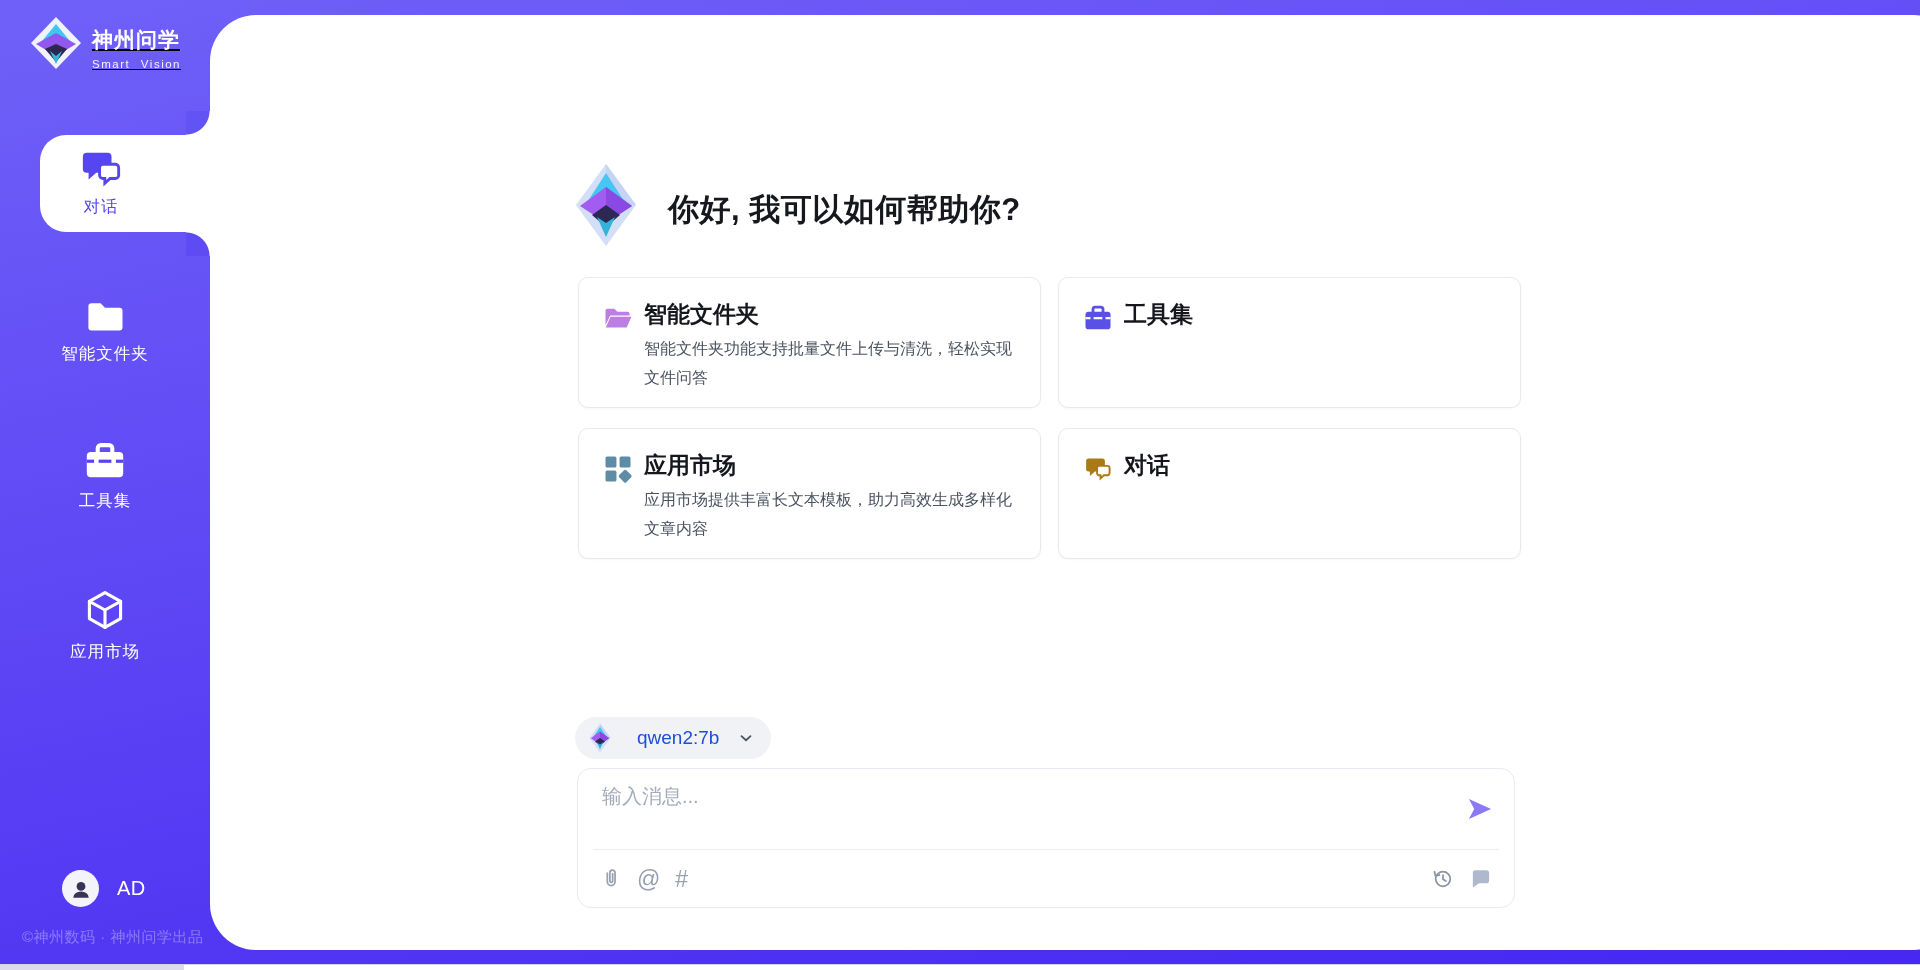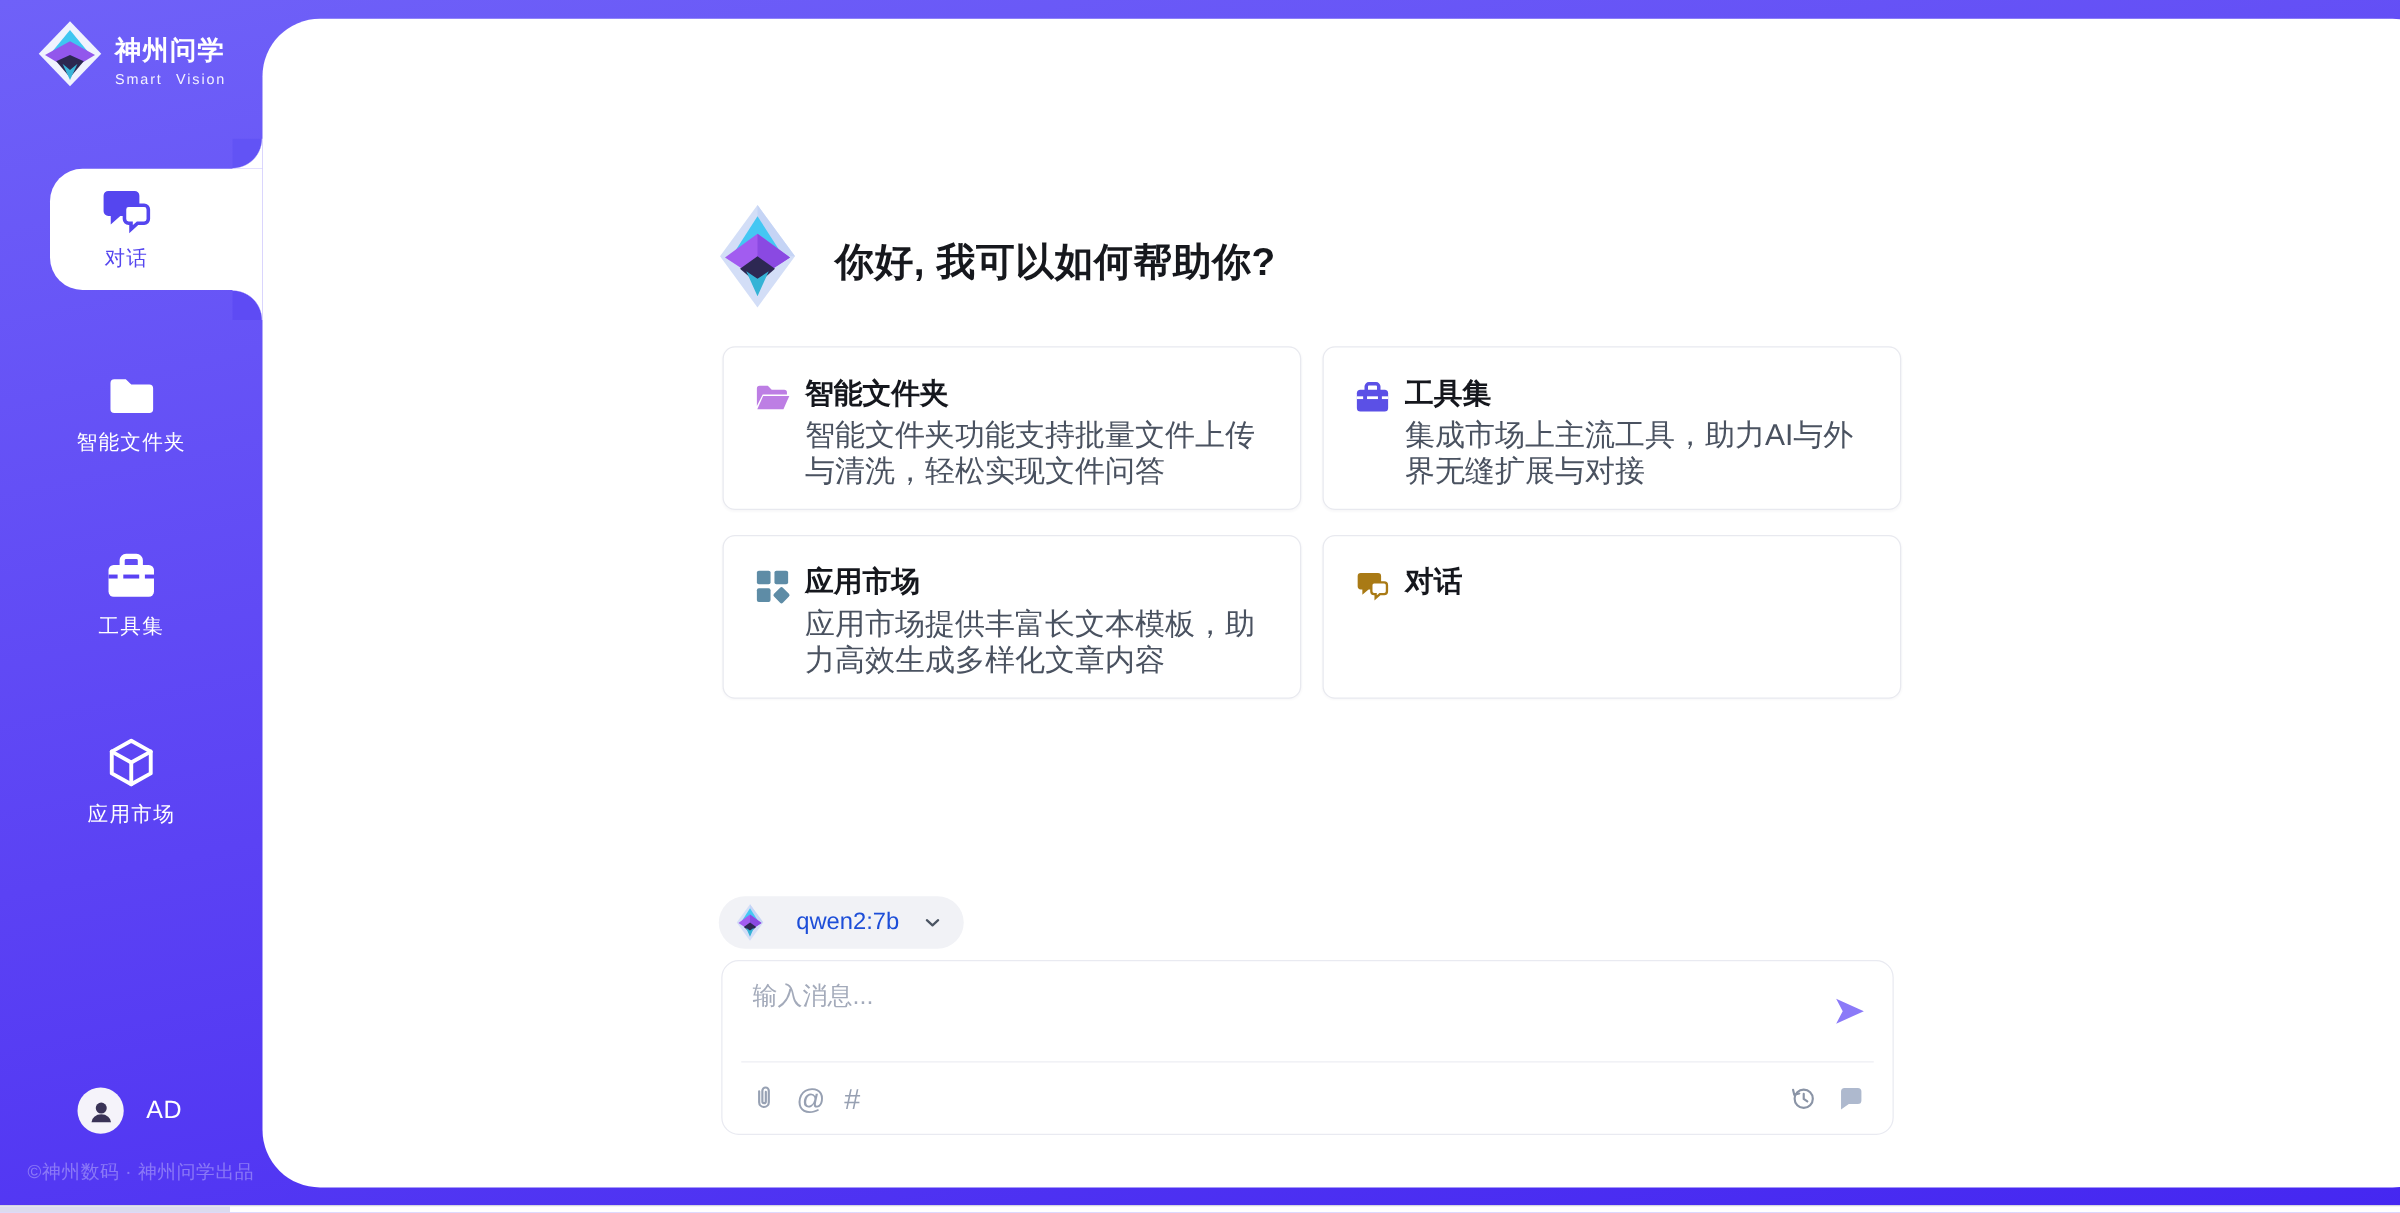--- a/index.html
+++ b/index.html
@@ -16,21 +16,21 @@
   .hero-logo { position:absolute; left:365px; top:148px; width:62px; height:84px; }
   .greeting { position:absolute; left:458px; top:174px; font-size:31px; font-weight:700;
               color:#16181d; letter-spacing:.5px; }
 
   
   .card { position:absolute; width:463px; height:131px; background:#fff;
           border:1px solid #e8e9ef; border-radius:10px; box-shadow:0 1px 2px rgba(20,20,60,.03);
           cursor:pointer; }
   .card-icon { position:absolute; left:24px; top:25px; width:30px; height:30px; }
   .card-title { position:absolute; left:65px; top:21px; font-size:23px; font-weight:700; color:#15171d; }
-  .card-desc  { position:absolute; left:65px; top:56px; width:382px; font-size:24px;
+  .card-desc  { position:absolute; left:65px; top:56px; width:382px; font-size:16px;
                 line-height:29px; color:#4a5260; }
   .card-1 { left:368px; top:262px; } .card-2 { left:848px; top:262px; }
   .card-3 { left:368px; top:413px; } .card-4 { left:848px; top:413px; }
 
   
   .model-chip { position:absolute; left:365px; top:702px; height:42px; padding:0 16px 0 14px;
                 background:#f1f2f6; border-radius:21px; display:flex; align-items:center;
                 gap:12px; cursor:pointer; }
   .model-chip .model-name { font-size:19px; color:#1d4ed8; padding:0 6px 0 14px; }
 
@@ -47,21 +47,21 @@
   .composer-footer { position:absolute; left:0; right:0; top:81px; bottom:0; display:flex;
               align-items:center; padding:0 22px; gap:15px; color:#98a1b4; }
   .composer-footer .spacer { flex:1; }
   .tool-btn { border:none; background:transparent; cursor:pointer; padding:0; display:flex;
               align-items:center; color:#98a1b4; }
   .glyph-btn { font-size:23px; line-height:24px; color:#97a0b2; font-family:"Liberation Sans","DejaVu Sans",sans-serif; }
 
   
   .sidebar { position:absolute; left:0; top:0; width:210px; height:970px; }
   .logo-block { position:absolute; left:30px; top:16px; display:flex; gap:10px; align-items:flex-start; }
-  .logo-text { padding-top:10px; }
+  .logo-text { padding-top:10px;text-decoration:underline; }
   .logo-title { color:#fff; font-size:21px; font-weight:700; letter-spacing:1px; }
   .logo-sub   { color:rgba(255,255,255,.92); font-size:11.5px; letter-spacing:1.5px;
                 word-spacing:6px; margin-top:4px; }
 
   .tab-blob { position:absolute; left:40px; top:135px; width:170px; height:97px;
               background:#ffffff; border-radius:26px 0 0 26px; }
   .fillet-top { position:absolute; left:186px; top:111px; width:24px; height:24px;
               background:radial-gradient(circle 24px at 0 0, #6253f5 0, #6253f5 23px, #ffffff 24px); }
   .fillet-bottom { position:absolute; left:186px; top:232px; width:24px; height:24px;
               background:radial-gradient(circle 24px at 0 100%, #5e4bf4 0, #5e4bf4 23px, #ffffff 24px); }
@@ -138,21 +138,20 @@
       <svg class="card-icon" viewBox="0 0 48 44">
         <g fill="#5b50e6">
           <rect x="16" y="4.5" width="16" height="13" rx="3.5" fill="none" stroke-width="4.5" stroke="#5b50e6"></rect>
           <rect x="4" y="12" width="40" height="28" rx="4.5"></rect>
           <rect x="4" y="20.5" width="40" height="3.5" fill="#ffffff"></rect>
           <rect x="12" y="17.5" width="5" height="9" rx="1.5"></rect>
           <rect x="31" y="17.5" width="5" height="9" rx="1.5"></rect>
         </g>
       </svg>
       <div class="card-title">工具集</div>
-      <div class="card-desc">集成市场上主流工具，助力AI与外界无缝扩展与对接</div>
     </div>
 
     <div class="card card-3">
       <svg class="card-icon" viewBox="0 0 48 48">
         <g fill="#5e8ca6">
           <rect x="4" y="4" width="17.5" height="17.5" rx="2.5"></rect>
           <rect x="26.5" y="4" width="17.5" height="17.5" rx="2.5"></rect>
           <rect x="4" y="26.5" width="17.5" height="17.5" rx="2.5"></rect>
           <rect x="27.5" y="27.5" width="16" height="16" rx="2.5" transform="rotate(45 35.5 35.5)"></rect>
         </g>

